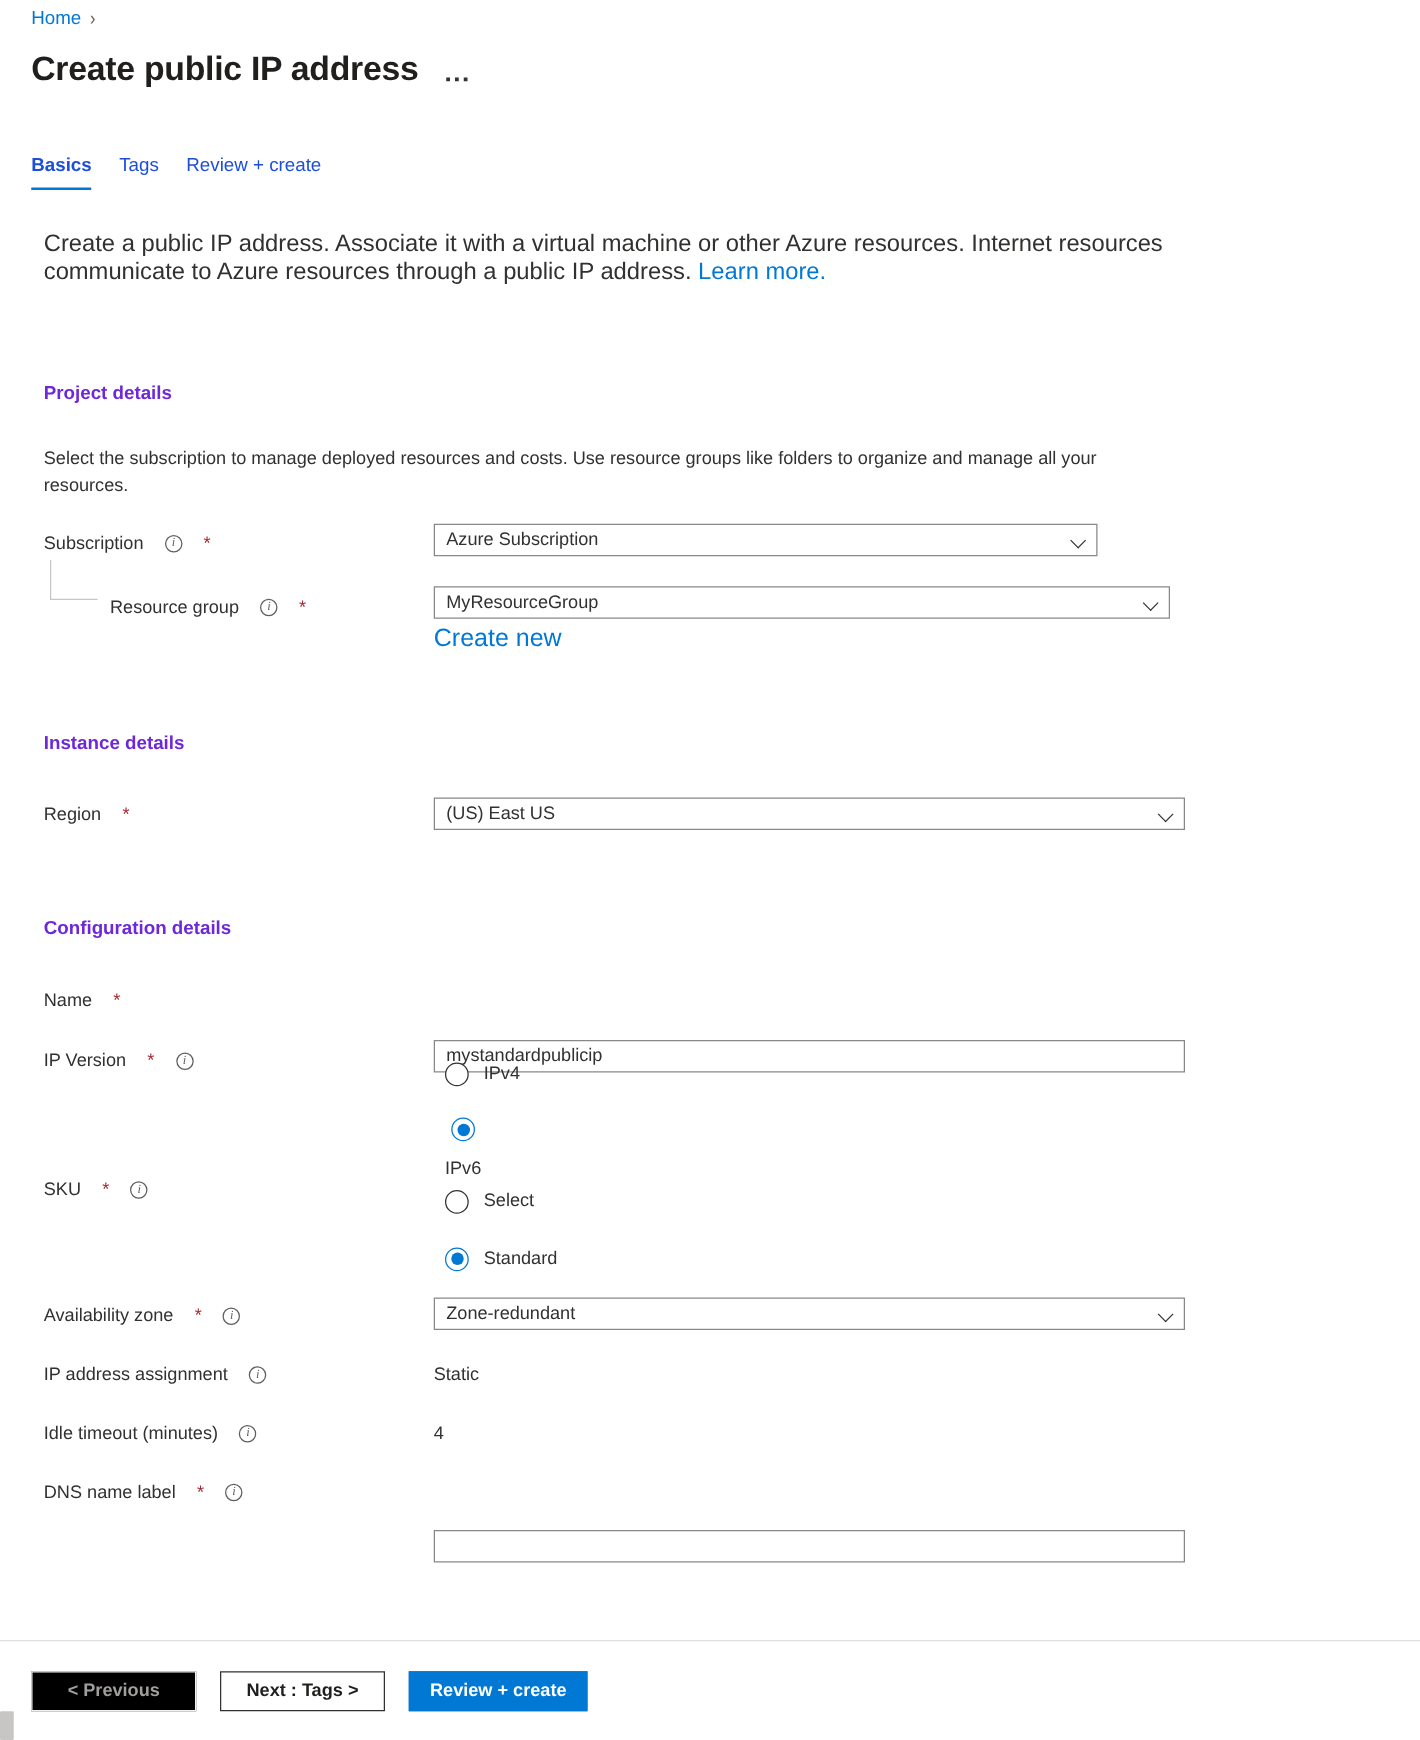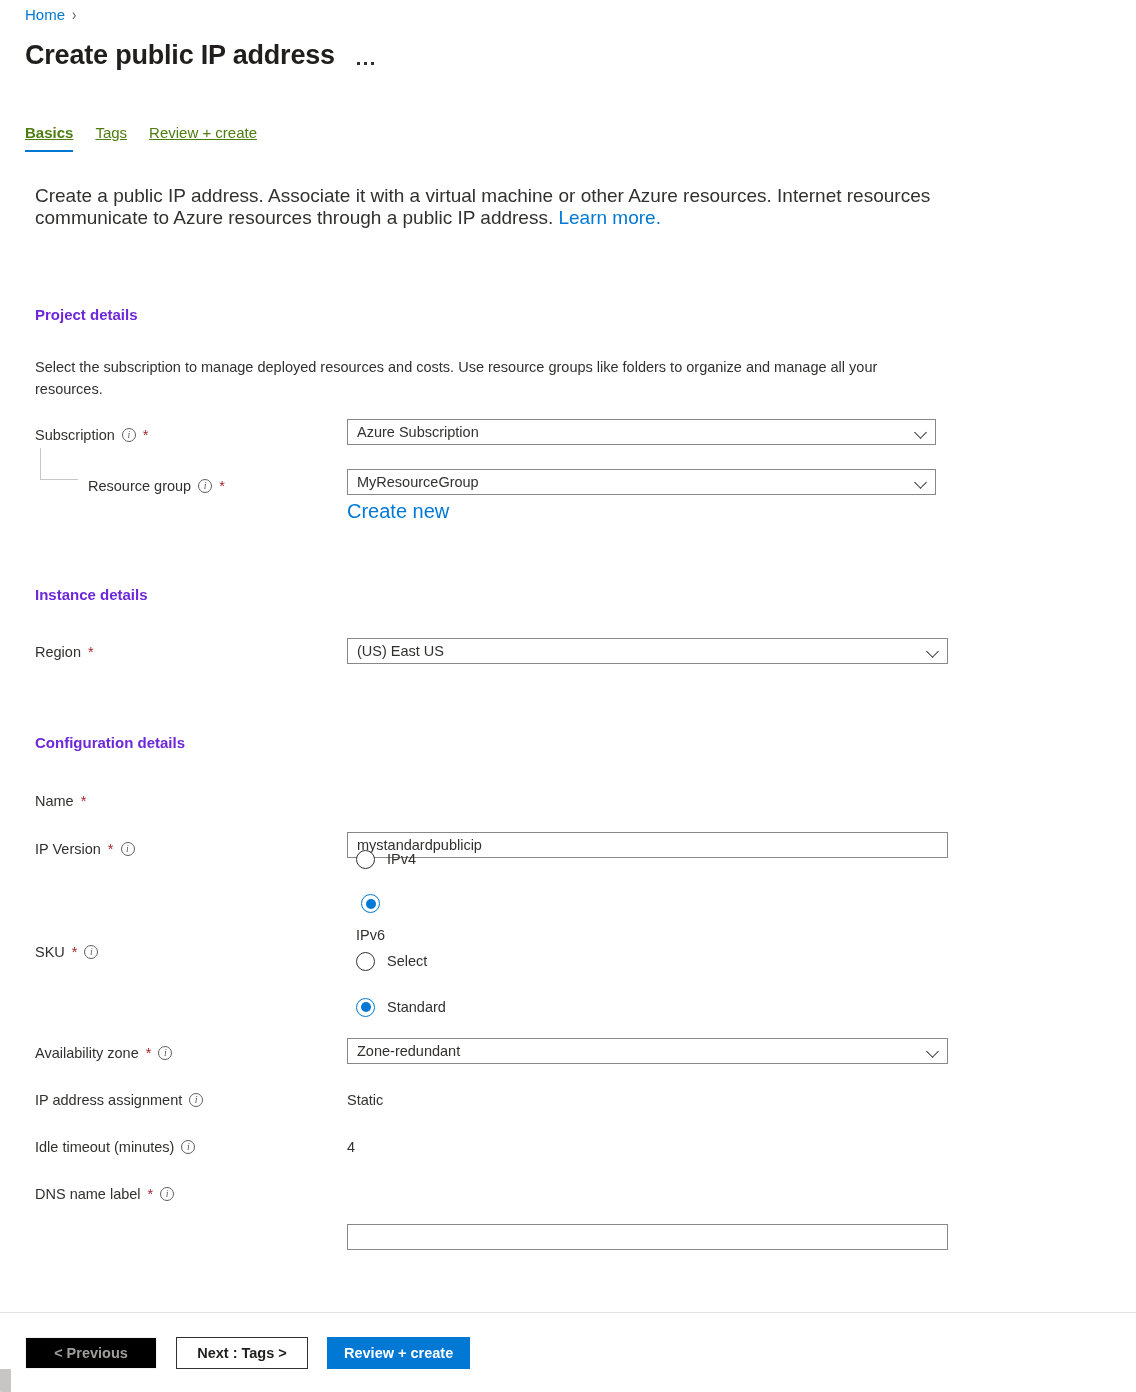--- a/index.html
+++ b/index.html
@@ -41,24 +41,23 @@
   .ellipsis-menu i {
     width: 3px; height: 3px; background: #323130; display: block;
   }
 
   
   .tabs {
     position: absolute; left: 25px; top: 123px;
     display: flex; align-items: flex-start; gap: 0px;
   }
   .tab {
-    font-size: 15px; line-height: 20px; color: #4d7c0f;
+    font-size: 15px; line-height: 20px; color: #1d4ed8;
     padding: 0 22px 9px 0; cursor: pointer; position: relative;
     white-space: nowrap;
-    text-decoration: underline;
   }
   .tab.active { font-weight: 700; }
   .tab.active::after {
     content: ""; position: absolute; left: 0; right: 22px; bottom: 0;
     height: 2px; background: #0078d4;
   }
 
   
   .intro {
     position: absolute; left: 35px; top: 185px; width: 900px;
@@ -73,21 +72,21 @@
   }
   .section-desc {
     position: absolute; left: 35px; width: 905px;
     font-size: 14.5px; line-height: 22px; color: #323130;
   }
 
   
   .label {
     position: absolute; left: 35px;
     font-size: 14.5px; line-height: 20px; color: #323130;
-    display: flex; align-items: center; gap: 7px; white-space: nowrap;
+    display: flex; align-items: center; gap: 17px; white-space: nowrap;
   }
   .label.indented { left: 88px; }
   .req { color: #a4262c; font-size: 14.5px; line-height: 14px; }
   .info-icon {
     width: 14px; height: 14px; border: 1px solid #605e5c;
     border-radius: 50%; display: inline-flex;
     align-items: center; justify-content: center;
     font-size: 10px; font-style: italic; font-family: "Liberation Serif", serif;
     color: #605e5c; line-height: 1; cursor: pointer; flex: none;
   }
@@ -204,21 +203,21 @@
   </div>
 
   <div class="section-head" style="top:305px;">Project details</div>
   <div class="section-desc" style="top:356px;">Select the subscription to manage deployed resources and costs. Use resource groups like folders to organize and manage all your resources.</div>
 
   <div class="label" style="top:425px;">
     <span>Subscription</span>
     <span class="info-icon">i</span>
     <span class="req">*</span>
   </div>
-  <div class="control" style="left:347px; top:419px; width:589px;">
+  <div class="control" style="left:347px; top:419px; width:531px;">
     <span class="val">Azure Subscription</span>
     <span class="chevron"></span>
   </div>
 
   <div class="tree-line"></div>
 
   <div class="label indented" style="top:476px;">
     <span>Resource group</span>
     <span class="info-icon">i</span>
     <span class="req">*</span>

